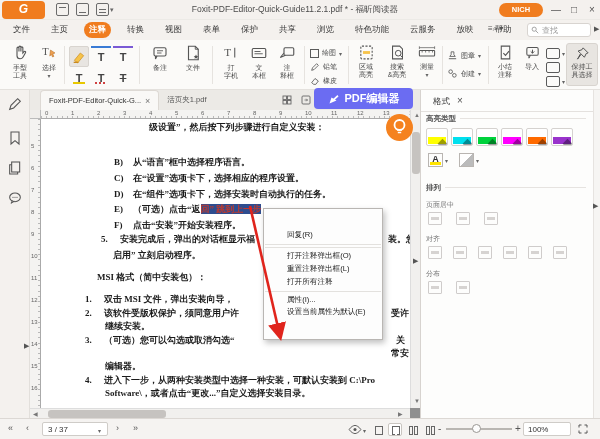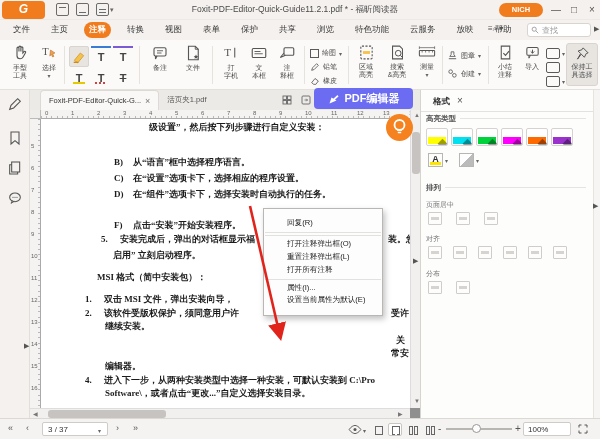--- a/index.html
+++ b/index.html
@@ -64,40 +64,40 @@
   
   #vscroll{position:absolute;left:380px;top:20px;width:10px;height:298px;background:#f1f0ee;border-left:1px solid #ddd}
   #vthumb{position:absolute;left:1px;top:22px;width:8px;height:42px;background:#c6c3c0;border-radius:3px}
   .scr-ar{position:absolute;font-size:6px;color:#777}
   #hscroll{position:absolute;left:0;top:318px;width:380px;height:10px;background:#f1f0ee;border-top:1px solid #ddd}
   #hthumb{position:absolute;left:18px;top:1px;width:118px;height:8px;background:#c6c3c0;border-radius:3px}
   
   #right-panel{position:absolute;left:420px;top:90px;width:180px;height:328px;background:#fdfdfc;border-left:1px solid #d7d3cf}
   #rp-gutter{position:absolute;left:172px;top:0;width:8px;height:328px;background:#f6f5f3;border-left:1px solid #e6e3e0}
   #rp-header{position:absolute;left:0;top:0;width:172px;height:22px;border-bottom:1px solid #e4e1de}
-  #rp-tab{position:absolute;left:12px;top:6px;font-size:8.5px;color:#333;font-weight:bold}
+  #rp-tab{position:absolute;left:12px;top:6px;font-size:8.5px;color:#333;font-weight:normal}
   #rp-close{position:absolute;left:36px;top:5px;font-size:10px;color:#555}
   .rp-sec{position:absolute;left:5px;font-size:7.5px;font-weight:bold;color:#555;background:#fdfdfc;padding-right:4px;z-index:2}
   .rp-rule{position:absolute;left:5px;width:160px;height:1px;background:#e6e3e0}
   .rp-sub{position:absolute;left:5px;font-size:7px;color:#777}
   #swatch-row{position:absolute;left:5px;top:38px;display:flex;gap:3px}
   .sw{position:relative;width:22px;height:18px;border:1px solid #d5d2cf;border-radius:2px;background:#fff;overflow:hidden}
   .swb{position:absolute;left:1px;right:1px;bottom:1px;height:7px}
   .swn{position:absolute;right:1px;bottom:2px;width:7px;height:7px;background:rgba(0,0,0,.38);transform:rotate(45deg) translate(3px,3px)}
   .ddbtn{position:absolute;display:flex;align-items:center;gap:2px}
   .fontA{width:15px;height:14px;border:1px solid #b9b5b1;font-size:9px;font-weight:bold;text-align:center;line-height:11px;color:#333;position:relative}
   .fontA i{position:absolute;left:1px;right:1px;bottom:1px;height:3px;background:#ffe400}
   .opic{width:15px;height:14px;border:1px solid #b9b5b1;background:linear-gradient(135deg,#fff 50%,#bbb 50%)}
   .aric{width:14px;height:13px;border:1.2px solid #cfcccb;border-radius:1px;position:relative}
   .aric::before{content:"";position:absolute;left:2px;right:2px;top:4px;height:3px;background:#d6d3d1}
   .arow{position:absolute;left:7px;display:flex;gap:14px}
   
   #bulb{position:absolute;left:386px;top:114px;width:27px;height:27px;background:#f5821f;border-radius:50%;z-index:5}
   #callout{position:absolute;left:314px;top:88px;width:99px;height:21px;background:#6b6cf2;border-radius:4px;display:flex;align-items:center;justify-content:center;gap:5px;color:#fff;font-size:11px;font-weight:bold;z-index:6}
-  #context-menu{position:absolute;left:263px;top:208px;width:120px;background:#fdfdfd;border:1px solid #b9b6b3;box-shadow:2px 3px 6px rgba(0,0,0,.25);padding:8px 0;z-index:7}
+  #context-menu{position:absolute;left:263px;top:208px;width:120px;background:#fdfdfd;border:1px solid #b9b6b3;box-shadow:2px 3px 6px rgba(0,0,0,.25);padding:20px 0;z-index:7}
   .cmi{position:relative;height:12.9px;line-height:12.9px;padding-left:23px;font-size:7.6px;color:#222;white-space:nowrap}
   .cma{position:absolute;right:6px;top:0;font-size:6px;color:#444}
   .cms{height:1px;background:#e3e1de;margin:2px 1px}
   #red-arrow{position:absolute;left:0;top:0;width:600px;height:439px;pointer-events:none;z-index:8}
   
   #statusbar{position:absolute;left:0;top:418px;width:600px;height:21px;background:#f5f3f1;border-top:1px solid #dcd8d4}
   .nav{position:absolute;top:4px;font-size:9px;color:#555}
   #page-ind{position:absolute;left:42px;top:3px;width:66px;height:14px;border:1px solid #cfccc8;background:#fff;font-size:8px;color:#333;padding:0 10px 0 5px;border-radius:2px}
   #page-ind-caret{position:absolute;left:98px;top:8px;font-size:6px;color:#666}
   .vm{position:absolute;top:4px;width:14px;height:13px;border:1px solid transparent;border-radius:2px}
@@ -419,29 +419,31 @@
       <span class="vnum" style="top: 244px;">15</span>
       <span class="vnum" style="top: 266px;">16</span>
     </div>
 
   <div id="page">
       <div id="page-content" style="position:absolute;left:0;top:0;width:100%;height:100%">
         <div class="dline" style="left: 72px; top: 2px; padding-left: 36px;"><span>级设置”，然后按下列步骤进行自定义安装：</span></div>
         <div class="dline" style="left: 73px; top: 37px;"><span class="dmk">B)</span><span>从“语言”框中选择程序语言。</span></div>
         <div class="dline" style="left: 73px; top: 53px;"><span class="dmk">C)</span><span>在“设置”选项卡下，选择相应的程序设置。</span></div>
         <div class="dline" style="left: 73px; top: 69px;"><span class="dmk">D)</span><span>在“组件”选项卡下，选择安装时自动执行的任务。</span></div>
+        <div class="dline" style="left: 73px; top: 84px;"><span class="dmk">E)</span><span>（可选）点击“返</span><span class="selx">回” 跳到上一步</span></div>
         <div class="dline" style="left: 73px; top: 100px;"><span class="dmk">F)</span><span>点击“安装”开始安装程序。</span></div>
         <div class="dline" style="left: 60px; top: 114px;"><span class="dmk">5.</span><span>安装完成后，弹出的对话框显示福</span></div>
         <span class="dfrag" style="left: 347px; top: 114px;">装。您</span>
         <div class="dline" style="left: 72px; top: 130px;"><span>启用” 立刻启动程序。</span></div>
         <div class="dline" style="left: 56px; top: 152px;"><span>MSI 格式（简中安装包）：</span></div>
         <div class="dline" style="left: 44px; top: 174px;"><span class="dmk">1.</span><span>双击 MSI 文件，弹出安装向导，</span></div>
         <div class="dline" style="left: 44px; top: 188px;"><span class="dmk">2.</span><span>该软件受版权保护，须同意用户许</span></div>
         <span class="dfrag" style="left: 350px; top: 188px;">受许</span>
         <div class="dline" style="left: 64px; top: 201px;"><span>继续安装。</span></div>
+        <div class="dline" style="left: 44px; top: 215px;"><span class="dmk">3.</span><span>（可选）您可以勾选或取消勾选“</span></div>
         <span class="dfrag" style="left: 355px; top: 215px;">关</span>
         <span class="dfrag" style="left: 350px; top: 228px;">常安</span>
         <div class="dline" style="left: 64px; top: 241px;"><span>编辑器。</span></div>
         <div class="dline" style="left: 44px; top: 255px;"><span class="dmk">4.</span><span>进入下一步，从两种安装类型中选择一种安装，可默认安装到 C:\Pro</span></div>
         <div class="dline" style="left: 64px; top: 268px;"><span>Software\，或者点击“更改...”自定义选择安装目录。</span></div>
       </div>
     </div>
 
   <div id="vscroll">
     <span class="scr-ar" style="left:3px;top:2px">▲</span>

